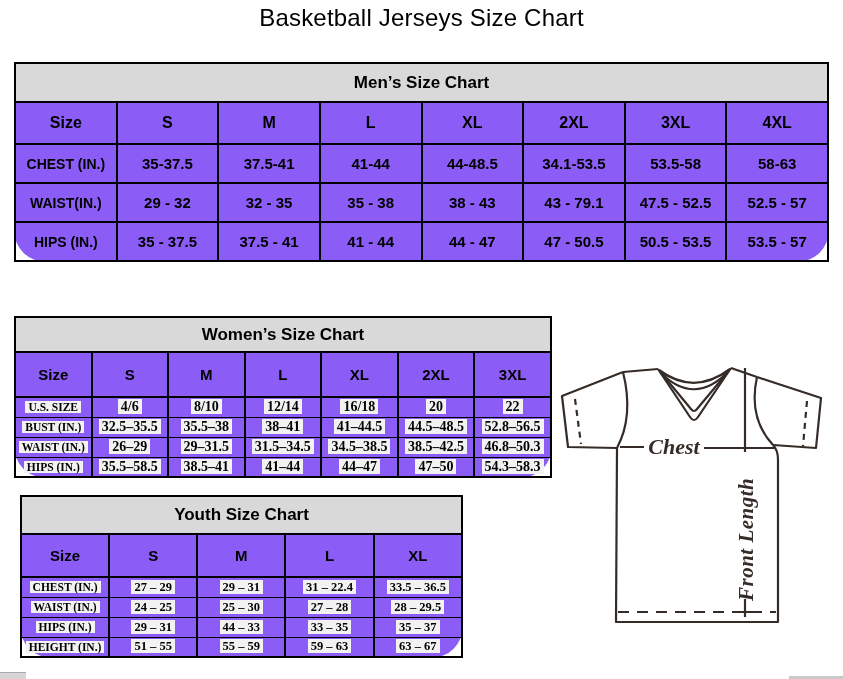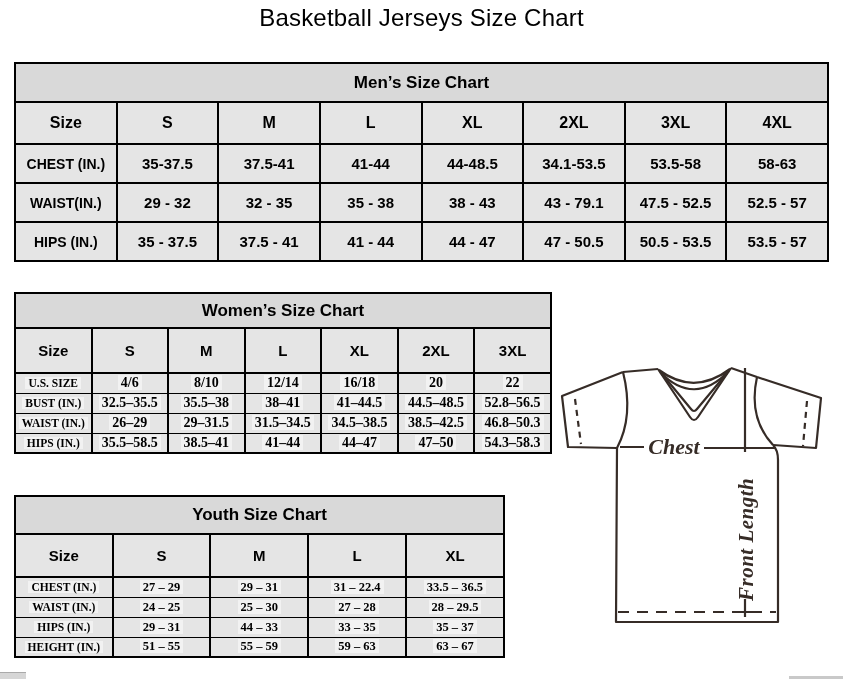--- a/index.html
+++ b/index.html
@@ -4,44 +4,44 @@
 <style>
   html,body{margin:0;padding:0;}
   body{
     width:843px;height:679px;position:relative;background:#ffffff;
     font-family:"Liberation Sans",sans-serif;color:#000;overflow:hidden;
   }
   .page-title{
     position:absolute;top:4px;left:0;width:843px;margin:0;
     text-align:center;font-size:24px;font-weight:normal;letter-spacing:.2px;
   }
-  table.tbl{position:absolute;border-collapse:collapse;table-layout:fixed;background:#e5e5e5;}
+  table.tbl{position:absolute;border-collapse:collapse;table-layout:fixed;background:#8b5cf6;border-radius:32px;}
   .tbl th,.tbl td{
     border:2px solid #000;text-align:center;vertical-align:middle;
     font-weight:bold;padding:0;overflow:hidden;white-space:nowrap;
   }
   .tbl tr.band th{background:#d9d9d9;font-size:17px;}
   
   #men{left:14px;top:62px;width:815px;}
   #men th:first-child{width:115px;}
   #men tr.band th{height:37px;}
   #men tr.cols th{height:40px;font-size:16px;}
   #men tbody tr{height:39px;}
   #men tbody th{font-size:14px;}
   #men tbody td{font-size:15px;}
   
-  #women{left:14px;top:292px;width:538px;}
+  #women{left:14px;top:316px;width:538px;}
   #women th:first-child{width:91px;}
   #women tr.band th{height:33px;}
   #women tr.cols th{height:43px;font-size:15px;}
   #women tbody tr{height:20px;}
   #women tbody th{font-size:11.5px;}
   #women tbody td{font-size:14px;}
   
-  #youth{left:14px;top:495px;width:491px;}
+  #youth{left:20px;top:495px;width:443px;}
   #youth th:first-child{width:114px;}
   #youth tr.band th{height:36px;}
   #youth tr.cols th{height:41px;font-size:15px;}
   #youth tbody tr{height:20px;}
   #youth tbody th{font-size:11.5px;}
   #youth tbody td{font-size:12.5px;}
   
   .thin tbody th,.thin tbody td{border-width:1px 2px;font-family:Liberation Serif, serif;}
   .thin tbody tr:last-child th,.thin tbody tr:last-child td{border-bottom-width:2px;}
   .hlspan{background:#f2f2f2;padding:0 3px;}

